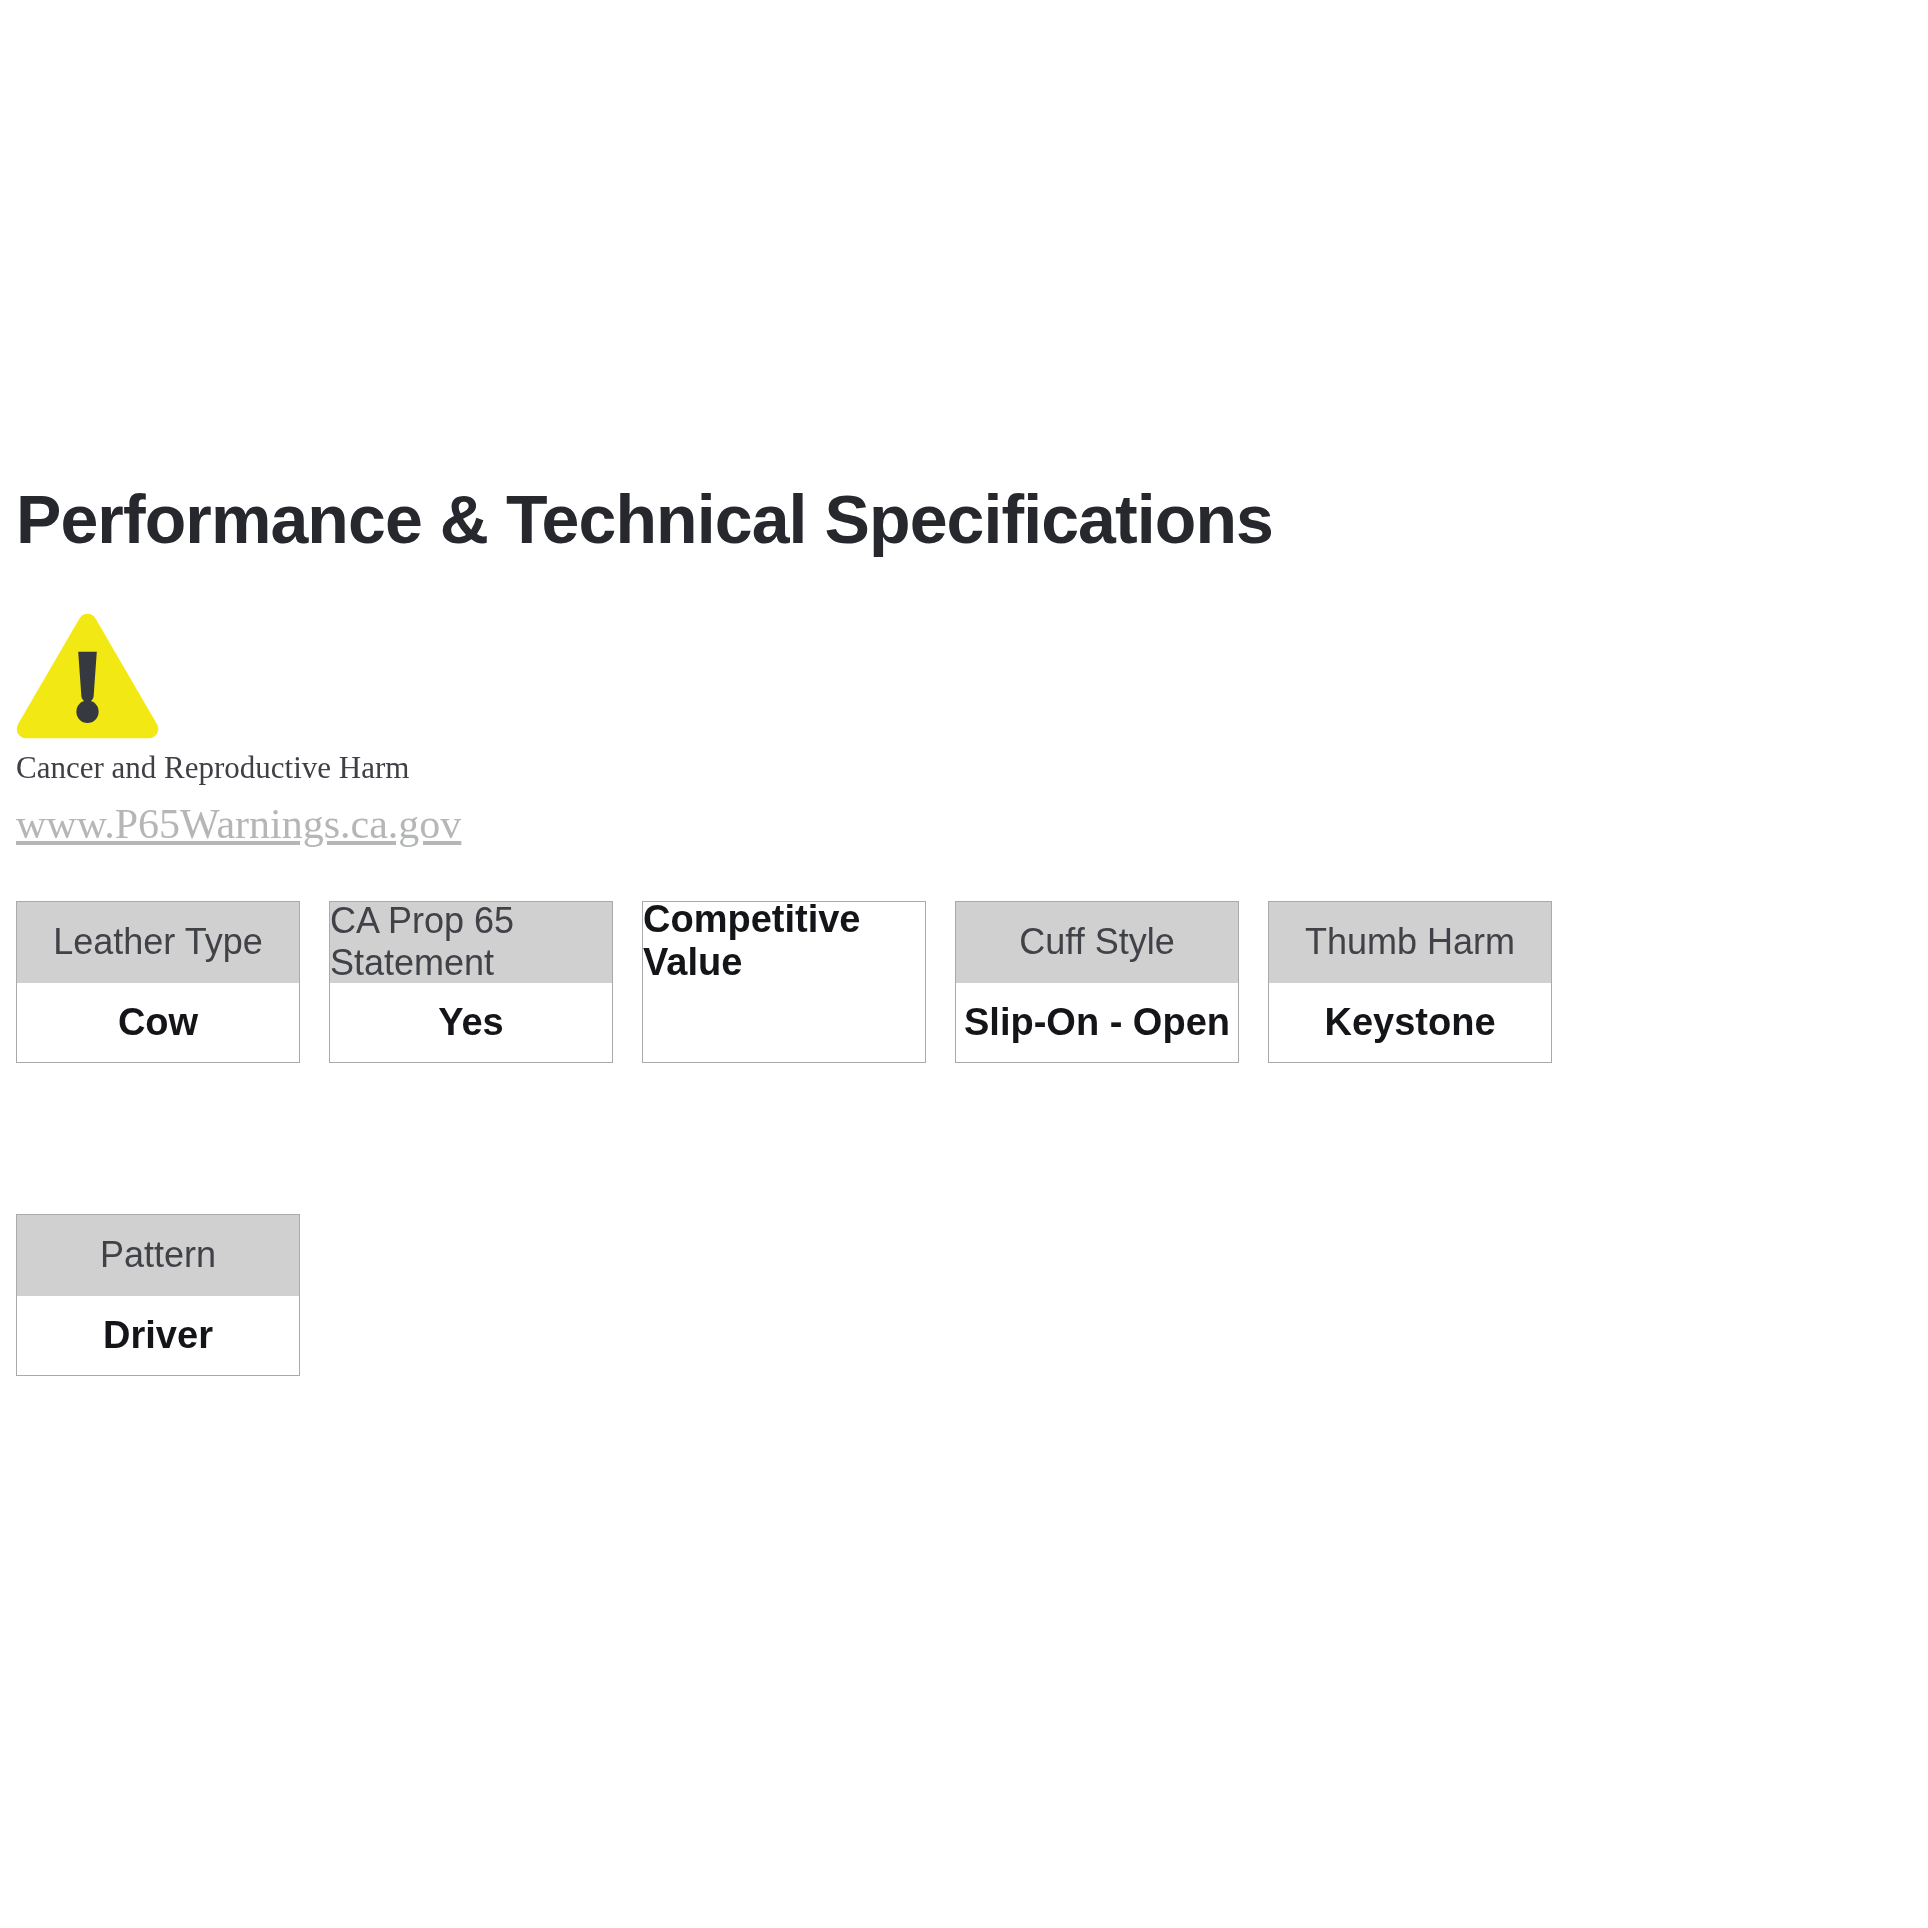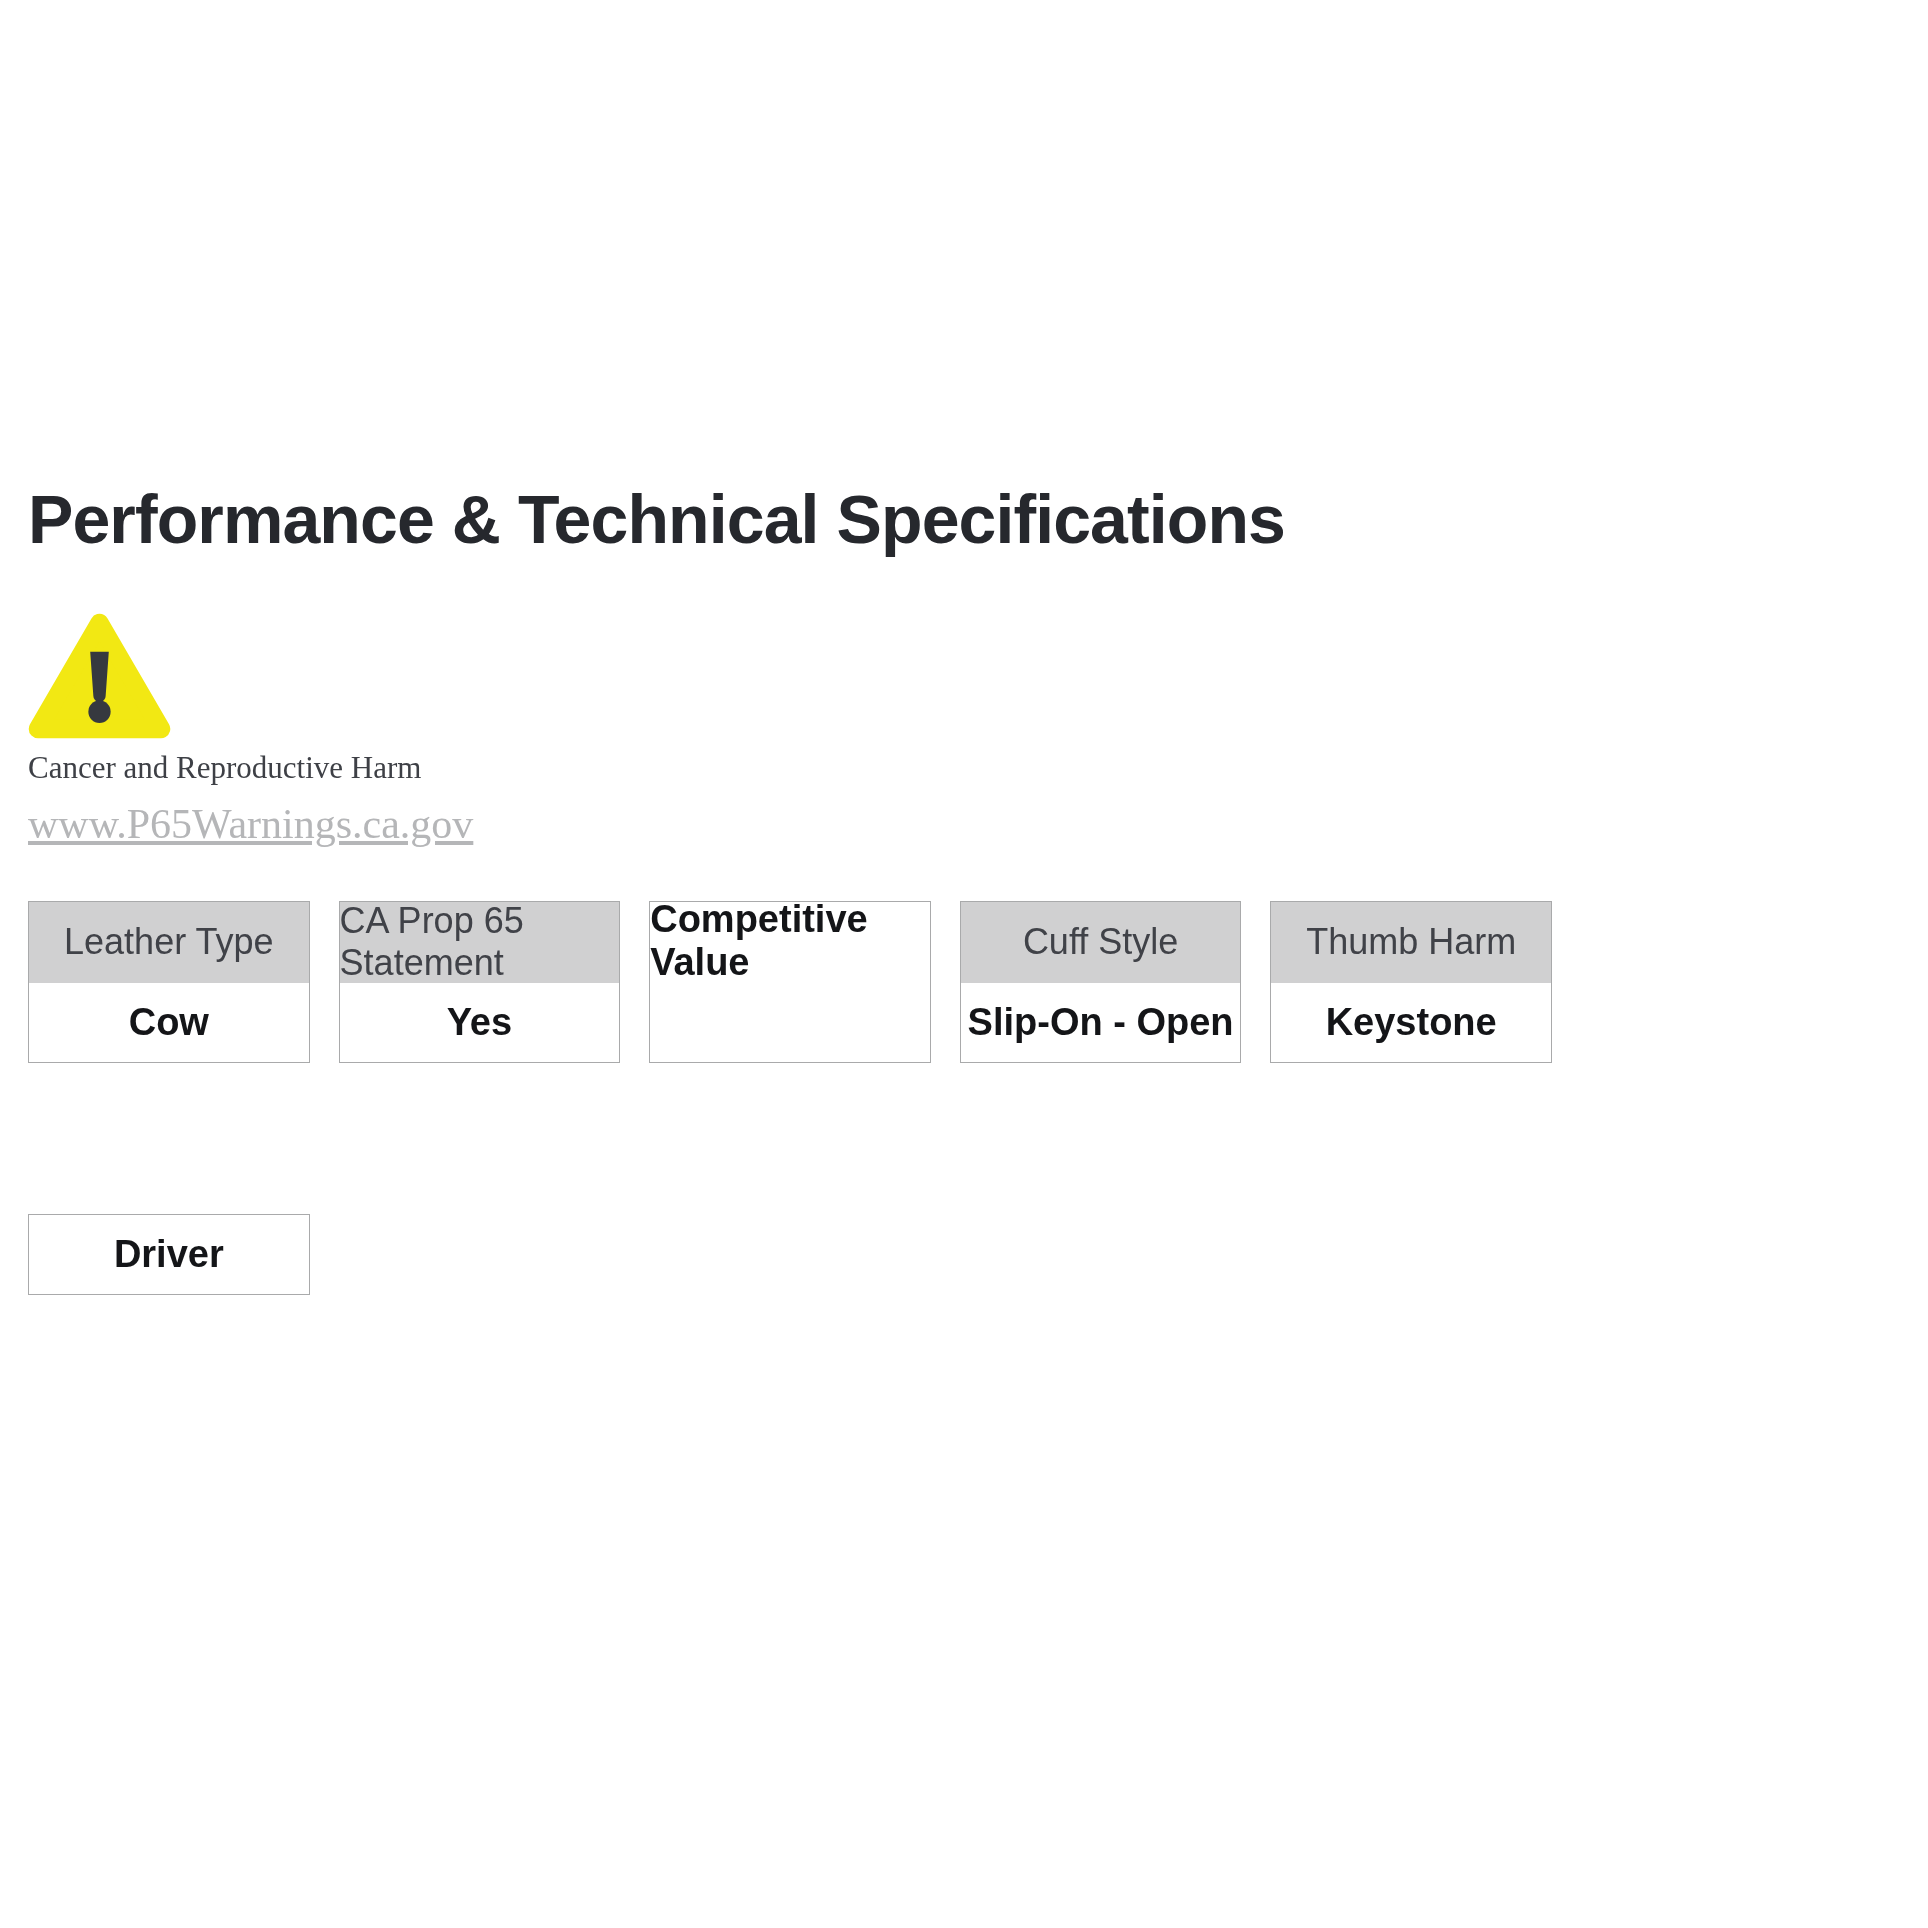--- a/index.html
+++ b/index.html
@@ -6,21 +6,21 @@
   html, body {
     width: 1928px;
     height: 1928px;
     background: #ffffff;
     font-family: "Liberation Sans", sans-serif;
     overflow: hidden;
   }
   .page {
     width: 1580px;
     height: 1928px;
-    padding: 482px 28px 0 28px;
+    padding: 482px 28px 0 16px;
     background: #ffffff;
   }
   .section-title {
     font-size: 68px;
     font-weight: 800;
     letter-spacing: -0.9px;
     line-height: 1.1;
     color: #26282d;
   }
   .warning-block {
@@ -116,18 +116,19 @@
       <div class="spec-card-header">Cuff Style</div>
       <div class="spec-card-value">Slip-On - Open</div>
     </div>
 
     <div class="spec-card">
       <div class="spec-card-header">Thumb Harm</div>
       <div class="spec-card-value">Keystone</div>
     </div>
 
     <div class="spec-card">
+      <div class="spec-card-header">Pattern</div>
       <div class="spec-card-value">Driver</div>
     </div>
   </div>
 
 </div>
 
 
 </body></html>

